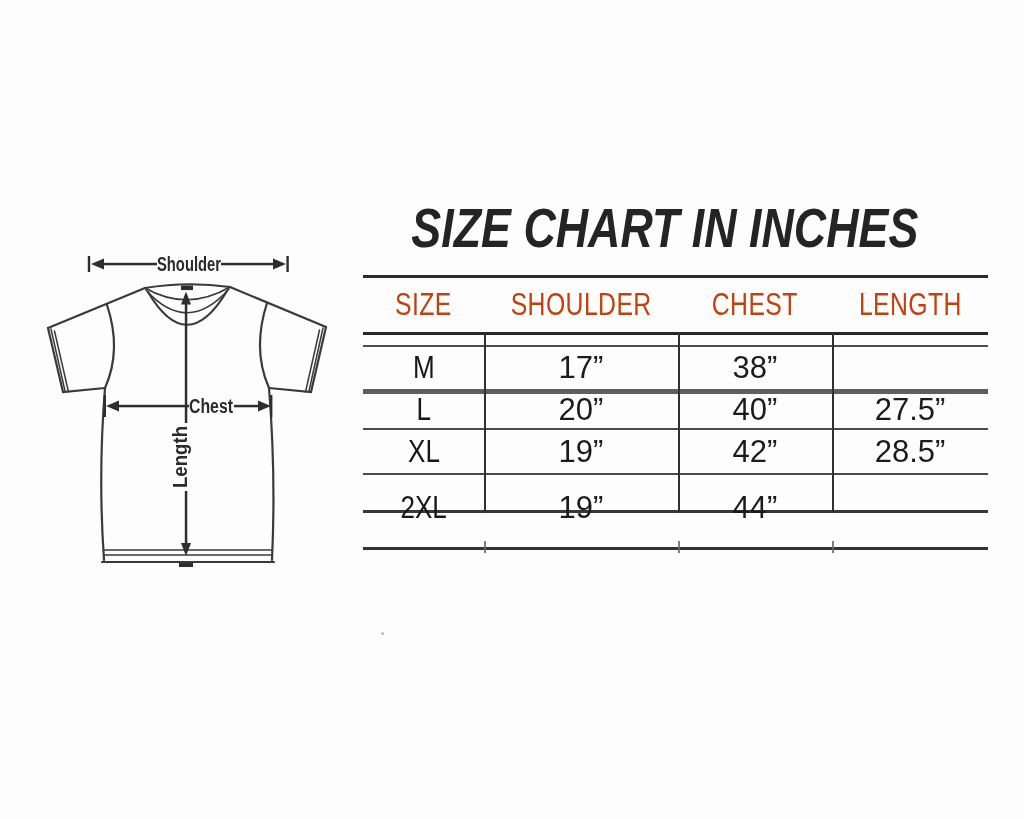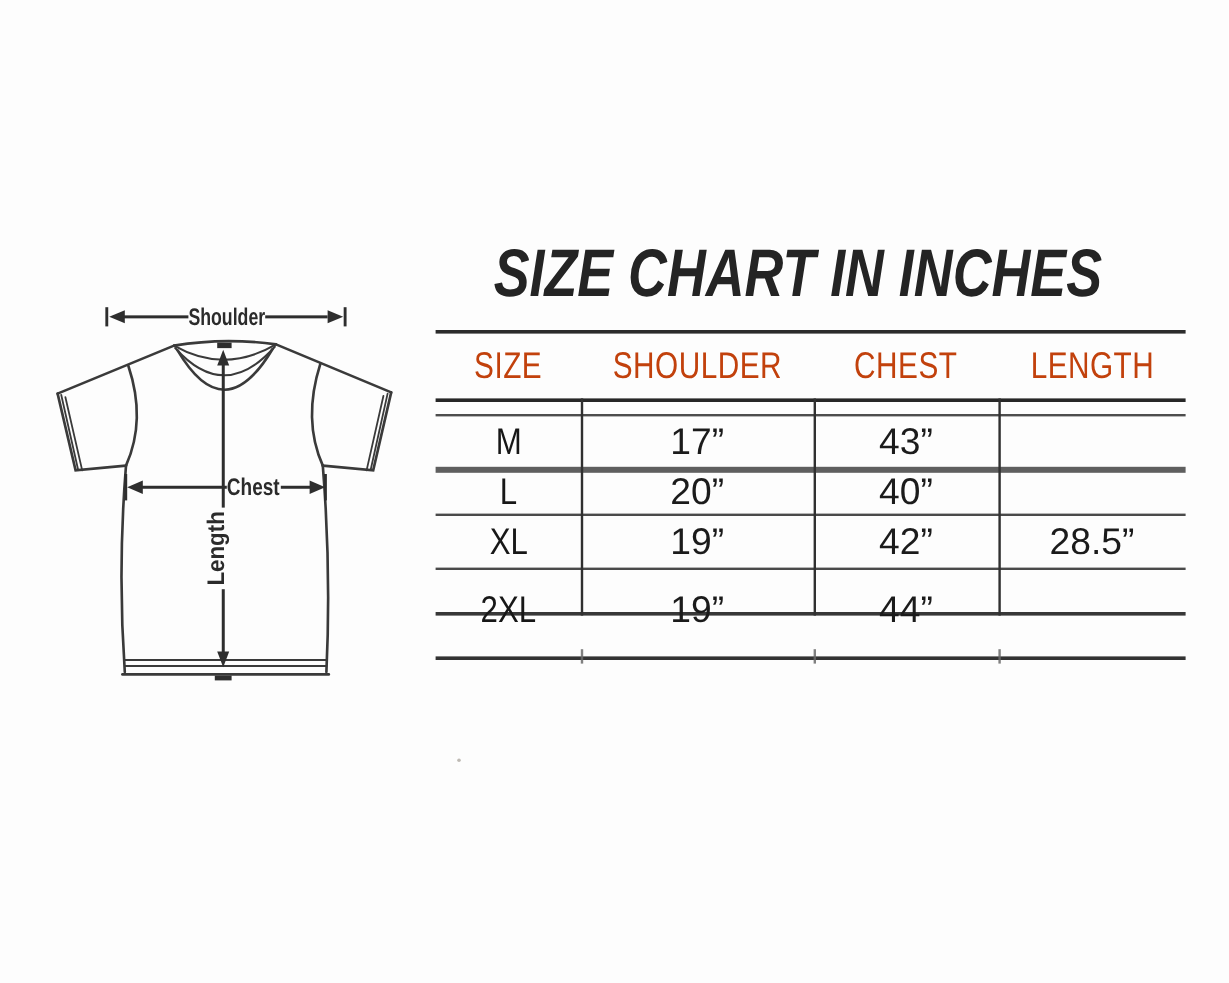--- a/index.html
+++ b/index.html
@@ -147,28 +147,29 @@
       <div class="cell c4 hdr">
           <span class="cond">LENGTH</span>
         </div>
     </div>
 
     <div class="row row-m">
       <div class="cell c1 sizelab">
           <span class="cond84">M</span>
         </div>
       <div class="cell c2 val">17”</div>
-      <div class="cell c3 val">43”</div>
+      <div class="cell c3 val">38”</div>
     </div>
     <div class="row row-l">
       <div class="cell c1 sizelab">
           <span class="cond84">L</span>
         </div>
       <div class="cell c2 val">20”</div>
       <div class="cell c3 val">40”</div>
+      <div class="cell c4 val">27.5”</div>
     </div>
     <div class="row row-xl">
       <div class="cell c1 sizelab">
           <span class="cond84">XL</span>
         </div>
       <div class="cell c2 val">19”</div>
       <div class="cell c3 val">42”</div>
       <div class="cell c4 val">28.5”</div>
     </div>
     <div class="row row-2xl">

